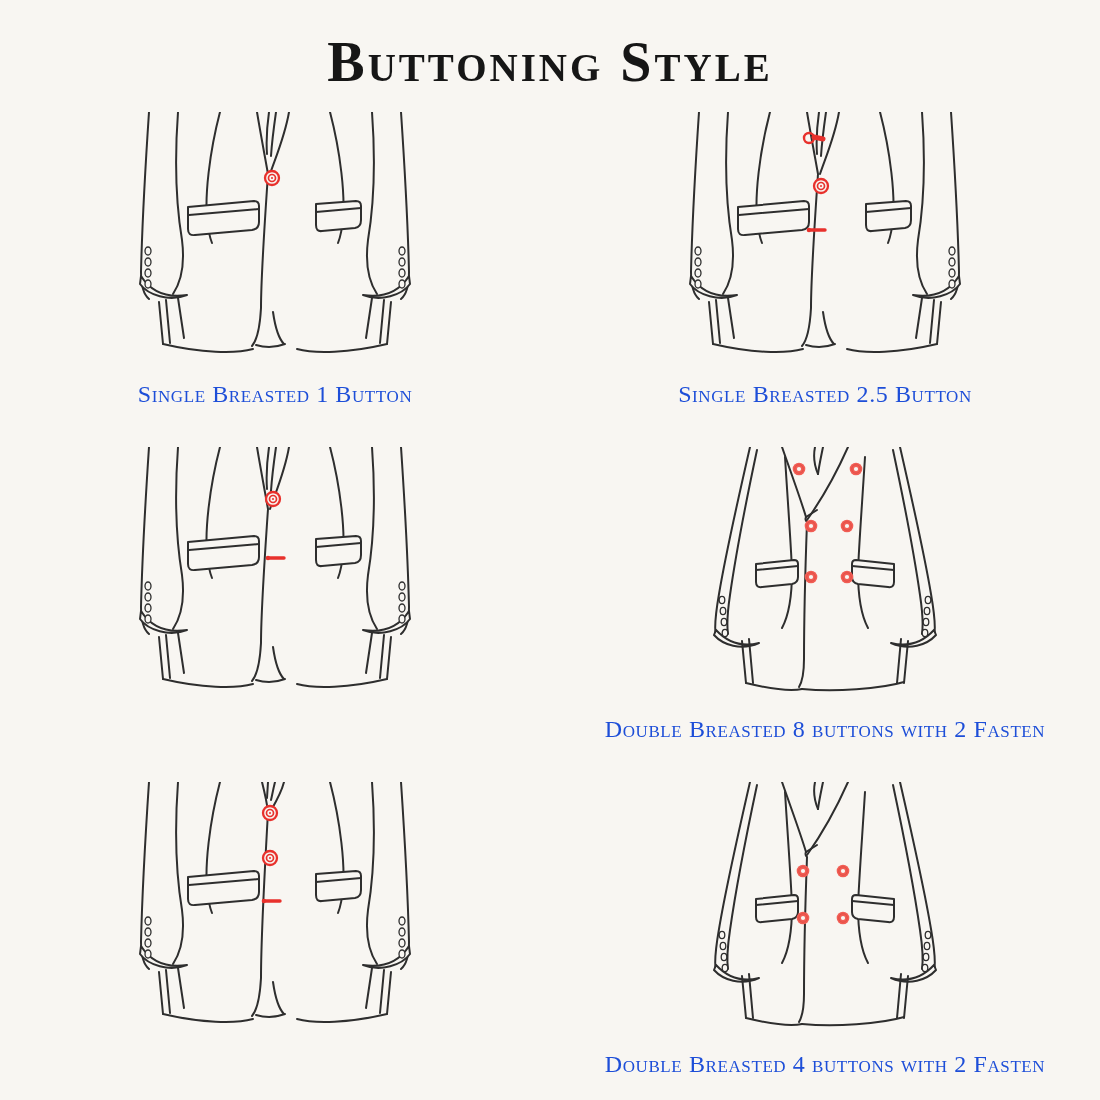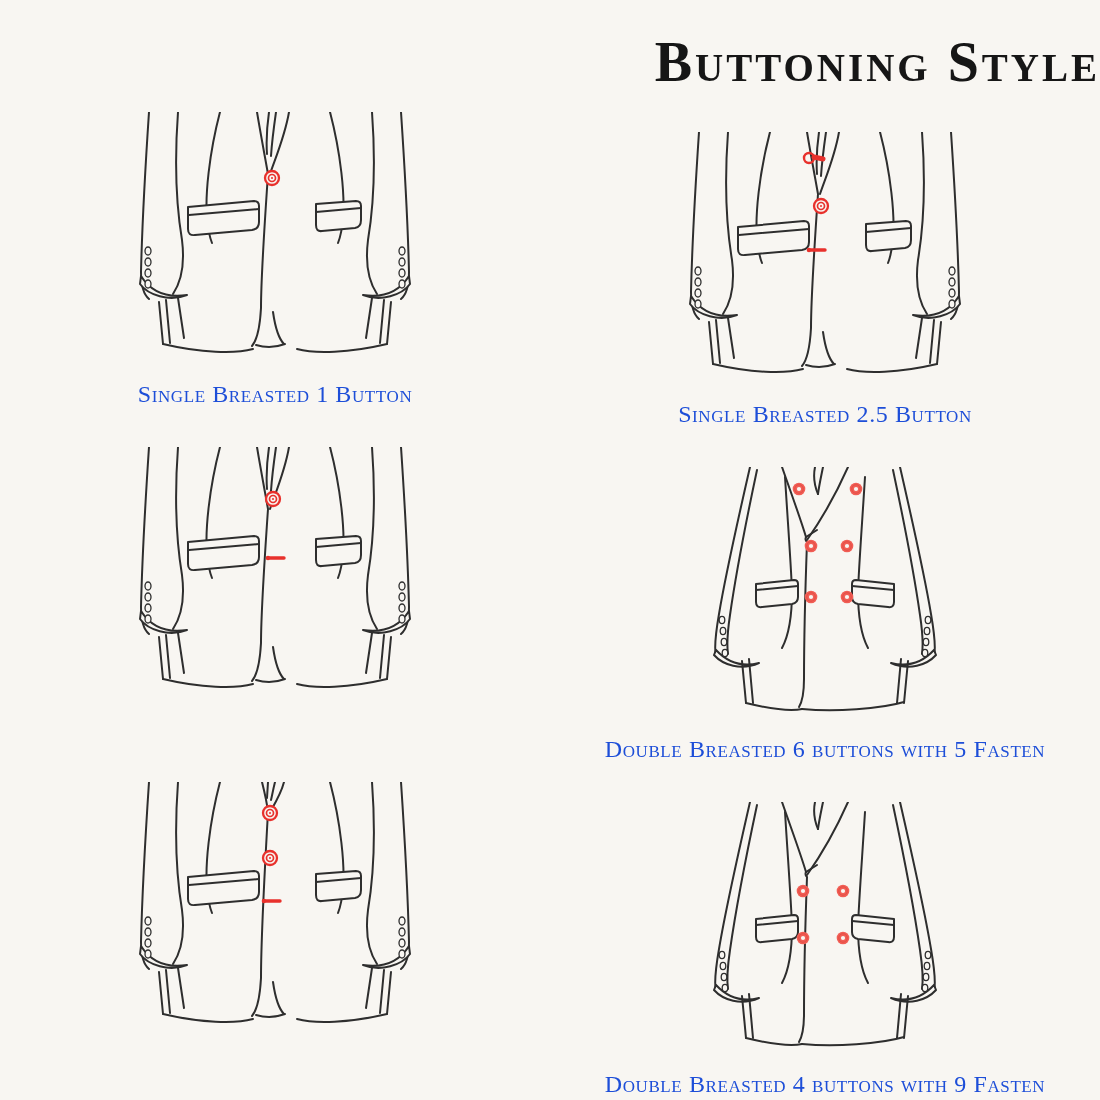--- a/index.html
+++ b/index.html
@@ -5,34 +5,34 @@
   html,body{margin:0;padding:0;}
   body{
     width:1100px;height:1100px;overflow:hidden;
     background:#f8f6f2;
     font-family:"Liberation Serif","DejaVu Serif",serif;
     color:#1e1e1e;
   }
   .page{width:1100px;height:1100px;position:relative;}
   .title{
     margin:0;padding-top:30px;height:80px;
-    text-align:right;
+    text-align:center;
     font-size:56px;font-weight:700;letter-spacing:3px;
     font-variant:small-caps;color:#161616;
   }
   .grid{
     display:grid;
     grid-template-columns:1fr 1fr;
     grid-auto-rows:335px;
     padding-top:2px;
   }
   figure.jacket-fig{
     margin:0;display:flex;flex-direction:column;align-items:center;
   }
-  .col-right{margin-left:26px;justify-content:center;}
+  .col-right{margin-left:26px;}
   figure.jacket-fig svg.fig-svg{width:280px;height:260px;display:block;}
   figcaption{
     margin-top:9px;
     font-size:24px;letter-spacing:0.6px;
     font-variant:small-caps;color:#1d4ed8;
     white-space:nowrap;text-align:center;
   }
   .defs-svg{position:absolute;width:0;height:0;overflow:hidden;}
 </style>
 </head>
@@ -219,21 +219,21 @@
             <circle cx="162" cy="79" r="4.2" fill="none" stroke="#d84038" stroke-width="1.1" opacity="0.55"></circle>
             <circle cx="162" cy="79" r="2.1" fill="#f8f6f2"></circle>
             <circle cx="126" cy="130" r="6.3" fill="#f15e55"></circle>
             <circle cx="126" cy="130" r="4.2" fill="none" stroke="#d84038" stroke-width="1.1" opacity="0.55"></circle>
             <circle cx="126" cy="130" r="2.1" fill="#f8f6f2"></circle>
             <circle cx="162" cy="130" r="6.3" fill="#f15e55"></circle>
             <circle cx="162" cy="130" r="4.2" fill="none" stroke="#d84038" stroke-width="1.1" opacity="0.55"></circle>
             <circle cx="162" cy="130" r="2.1" fill="#f8f6f2"></circle>
           </g>
         </svg>
-      <figcaption>Double Breasted 6 buttons with 5 Fasten</figcaption>
+      <figcaption>Double Breasted 8 buttons with 2 Fasten</figcaption>
     </figure>
 
     <figure class="jacket-fig">
       <svg class="fig-svg" viewBox="0 0 280 260" xmlns="http://www.w3.org/2000/svg">
           <use href="#jacket-single-short"></use>
           <g>
             <circle cx="135" cy="31" r="7" fill="#f8f6f2" stroke="#e8312c" stroke-width="2.3"></circle>
             <circle cx="135" cy="31" r="3.5" fill="none" stroke="#e8312c" stroke-width="1.7"></circle>
             <circle cx="135" cy="31" r="1" fill="#e8312c"></circle>
             <circle cx="135" cy="76" r="7" fill="#f8f6f2" stroke="#e8312c" stroke-width="2.3"></circle>
@@ -256,17 +256,17 @@
             <circle cx="158" cy="89" r="4.2" fill="none" stroke="#d84038" stroke-width="1.1" opacity="0.55"></circle>
             <circle cx="158" cy="89" r="2.1" fill="#f8f6f2"></circle>
             <circle cx="118" cy="136" r="6.3" fill="#f15e55"></circle>
             <circle cx="118" cy="136" r="4.2" fill="none" stroke="#d84038" stroke-width="1.1" opacity="0.55"></circle>
             <circle cx="118" cy="136" r="2.1" fill="#f8f6f2"></circle>
             <circle cx="158" cy="136" r="6.3" fill="#f15e55"></circle>
             <circle cx="158" cy="136" r="4.2" fill="none" stroke="#d84038" stroke-width="1.1" opacity="0.55"></circle>
             <circle cx="158" cy="136" r="2.1" fill="#f8f6f2"></circle>
           </g>
         </svg>
-      <figcaption>Double Breasted 4 buttons with 9 Fasten</figcaption>
+      <figcaption>Double Breasted 4 buttons with 2 Fasten</figcaption>
     </figure>
 
   </div>
 </div>
 
 </body></html>

